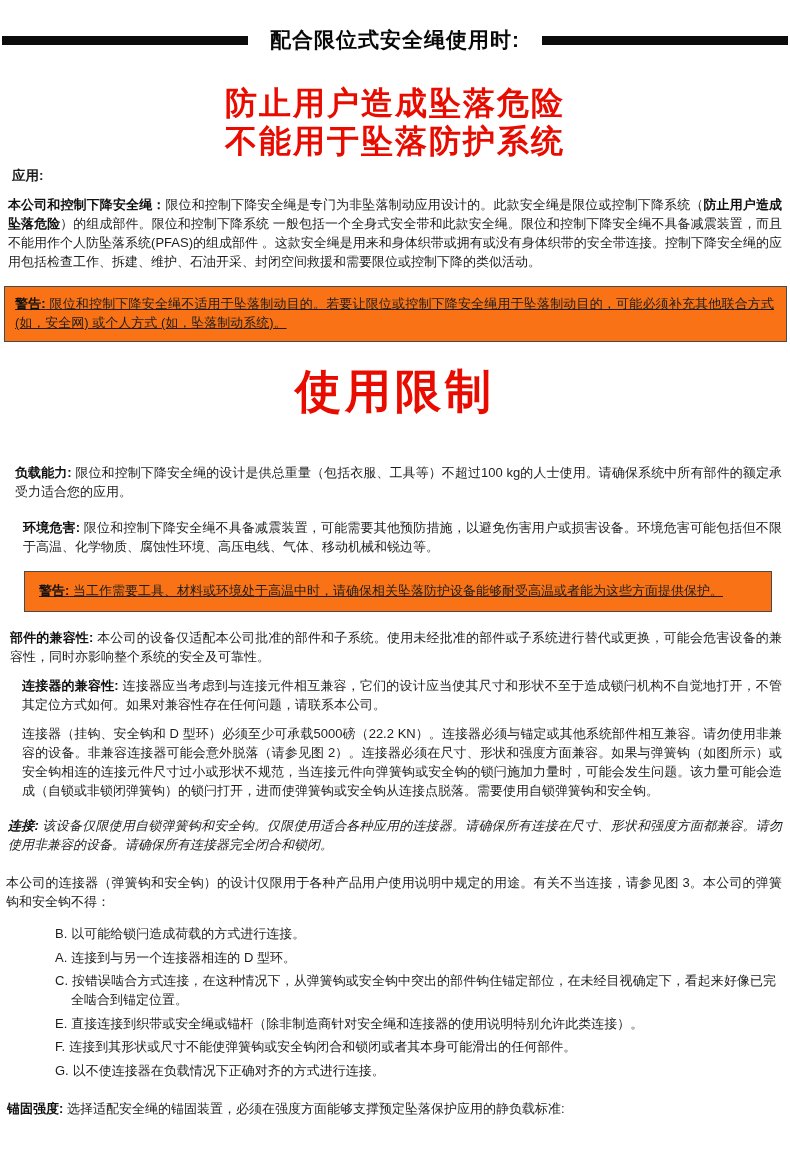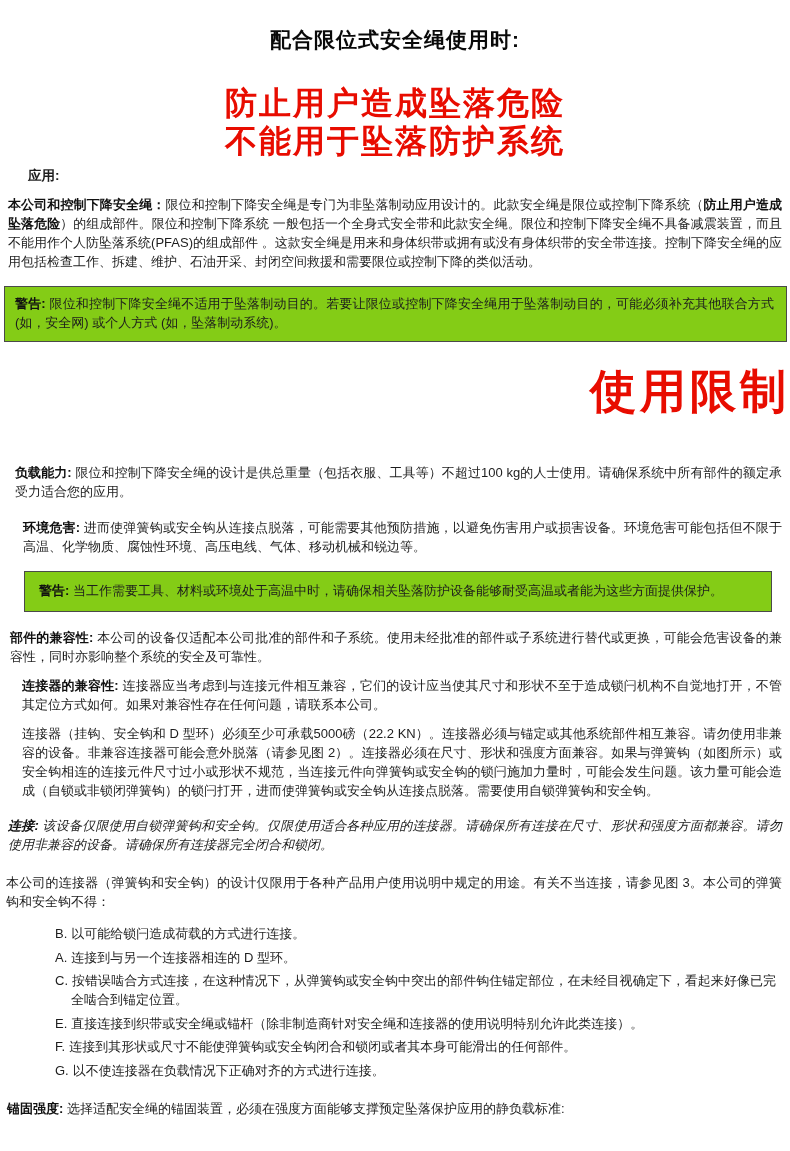--- a/index.html
+++ b/index.html
@@ -7,50 +7,50 @@
     width:790px;height:1151px;
     background:#ffffff;
     font-family:"Liberation Sans","DejaVu Sans",sans-serif;
     color:#1d1d1d;
     overflow:hidden;
     position:relative;
   }
   .page{width:790px;height:1151px;}
 
   
-  .hdr{display:flex;align-items:center;margin-top:26px;padding:0 2px;flex-direction:column;}
+  .hdr{display:flex;align-items:center;margin-top:26px;padding:0 2px;}
   .hdr .bar{flex:1;height:9px;background:#0c0c0c;}
   .hdr .ttl{
     white-space:nowrap;padding:0 22px;
     font-size:21px;font-weight:700;color:#090909;letter-spacing:1px;
   }
 
   
   .alert{
     margin-top:30px;text-align:center;
     color:#e80c00;font-weight:700;
     font-size:32px;line-height:38px;letter-spacing:2px;
   }
 
   
   .p{font-size:13px;line-height:19px;text-align:justify;padding-right:8px;}
   b{color:#111;}
 
-  .h-app{margin-top:7px;padding-left:28px;font-size:13.5px;font-weight:700;}
+  .h-app{margin-top:7px;padding-left:12px;font-size:13.5px;font-weight:700;}
   .para-app{margin-top:10px;padding-left:8px;}
 
   .wbox{
-    border:1.5px solid #4a4a4a;background:#84cc16;
-    font-size:13px;line-height:19px;text-align:justify;
+    border:1.5px solid #4a4a4a;background:#f97316;
+    font-size:13px;line-height:19px;text-align:justify;text-decoration:underline;
   }
   .wbox1{margin:15px 3px 0 4px;padding:7px 12px 9px 10px;}
   .wbox2{margin:15px 18px 0 24px;padding:9px 12px 11px 14px;}
 
   .limits{
-    margin-top:19px;text-align:right;
+    margin-top:19px;text-align:center;
     color:#e80c00;font-weight:700;font-size:46px;letter-spacing:4px;
   }
 
   .sec-load{margin-top:40px;padding-left:15px;}
   .sec-env{margin-top:17px;padding-left:23px;}
   .sec-parts{margin-top:16px;padding-left:10px;}
   .sec-connc{margin-top:10px;padding-left:22px;}
   .sec-connp{margin-top:10px;padding-left:22px;}
   .sec-conn{margin-top:16px;padding-left:8px;font-style:italic;}
   .sec-intro{margin-top:19px;padding-left:6px;}
@@ -83,21 +83,21 @@
 
   <div class="h-app">应用:</div>
   <div class="p para-app"><b>本公司和控制下降安全绳：</b><span>限位和控制下降安全绳是专门为非坠落制动应用设计的。此款安全绳是限位或控制下降系统（</span><b>防止用户造成坠落危险</b><span>）的组成部件。限位和控制下降系统 一般包括一个全身式安全带和此款安全绳。限位和控制下降安全绳不具备减震装置，而且不能用作个人防坠落系统(PFAS)的组成部件 。这款安全绳是用来和身体织带或拥有或没有身体织带的安全带连接。控制下降安全绳的应用包括检查工作、拆建、维护、石油开采、封闭空间救援和需要限位或控制下降的类似活动。</span></div>
 
   <div class="wbox wbox1"><b>警告:</b><span> 限位和控制下降安全绳不适用于坠落制动目的。若要让限位或控制下降安全绳用于坠落制动目的，可能必须补充其他联合方式 (如，安全网) 或个人方式 (如，坠落制动系统)。</span></div>
 
   <div class="limits">使用限制</div>
 
   <div class="p sec-load"><b>负载能力:</b><span> 限位和控制下降安全绳的设计是供总重量（包括衣服、工具等）不超过100 kg的人士使用。请确保系统中所有部件的额定承受力适合您的应用。</span></div>
 
-  <div class="p sec-env"><b>环境危害:</b><span> 进而使弹簧钩或安全钩从连接点脱落，可能需要其他预防措施，以避免伤害用户或损害设备。环境危害可能包括但不限于高温、化学物质、腐蚀性环境、高压电线、气体、移动机械和锐边等。</span></div>
+  <div class="p sec-env"><b>环境危害:</b><span> 限位和控制下降安全绳不具备减震装置，可能需要其他预防措施，以避免伤害用户或损害设备。环境危害可能包括但不限于高温、化学物质、腐蚀性环境、高压电线、气体、移动机械和锐边等。</span></div>
 
   <div class="wbox wbox2"><b>警告:</b><span> 当工作需要工具、材料或环境处于高温中时，请确保相关坠落防护设备能够耐受高温或者能为这些方面提供保护。</span></div>
 
   <div class="p sec-parts"><b>部件的兼容性:</b><span> 本公司的设备仅适配本公司批准的部件和子系统。使用未经批准的部件或子系统进行替代或更换，可能会危害设备的兼容性，同时亦影响整个系统的安全及可靠性。</span></div>
 
   <div class="p sec-connc"><b>连接器的兼容性:</b><span> 连接器应当考虑到与连接元件相互兼容，它们的设计应当使其尺寸和形状不至于造成锁闩机构不自觉地打开，不管其定位方式如何。如果对兼容性存在任何问题，请联系本公司。</span></div>
 
   <div class="p sec-connp">连接器（挂钩、安全钩和 D 型环）必须至少可承载5000磅（22.2 KN）。连接器必须与锚定或其他系统部件相互兼容。请勿使用非兼容的设备。非兼容连接器可能会意外脱落（请参见图 2）。连接器必须在尺寸、形状和强度方面兼容。如果与弹簧钩（如图所示）或安全钩相连的连接元件尺寸过小或形状不规范，当连接元件向弹簧钩或安全钩的锁闩施加力量时，可能会发生问题。该力量可能会造成（自锁或非锁闭弹簧钩）的锁闩打开，进而使弹簧钩或安全钩从连接点脱落。需要使用自锁弹簧钩和安全钩。</div>
 
   <div class="p sec-conn"><b>连接:</b><span> 该设备仅限使用自锁弹簧钩和安全钩。仅限使用适合各种应用的连接器。请确保所有连接在尺寸、形状和强度方面都兼容。请勿使用非兼容的设备。请确保所有连接器完全闭合和锁闭。</span></div>

